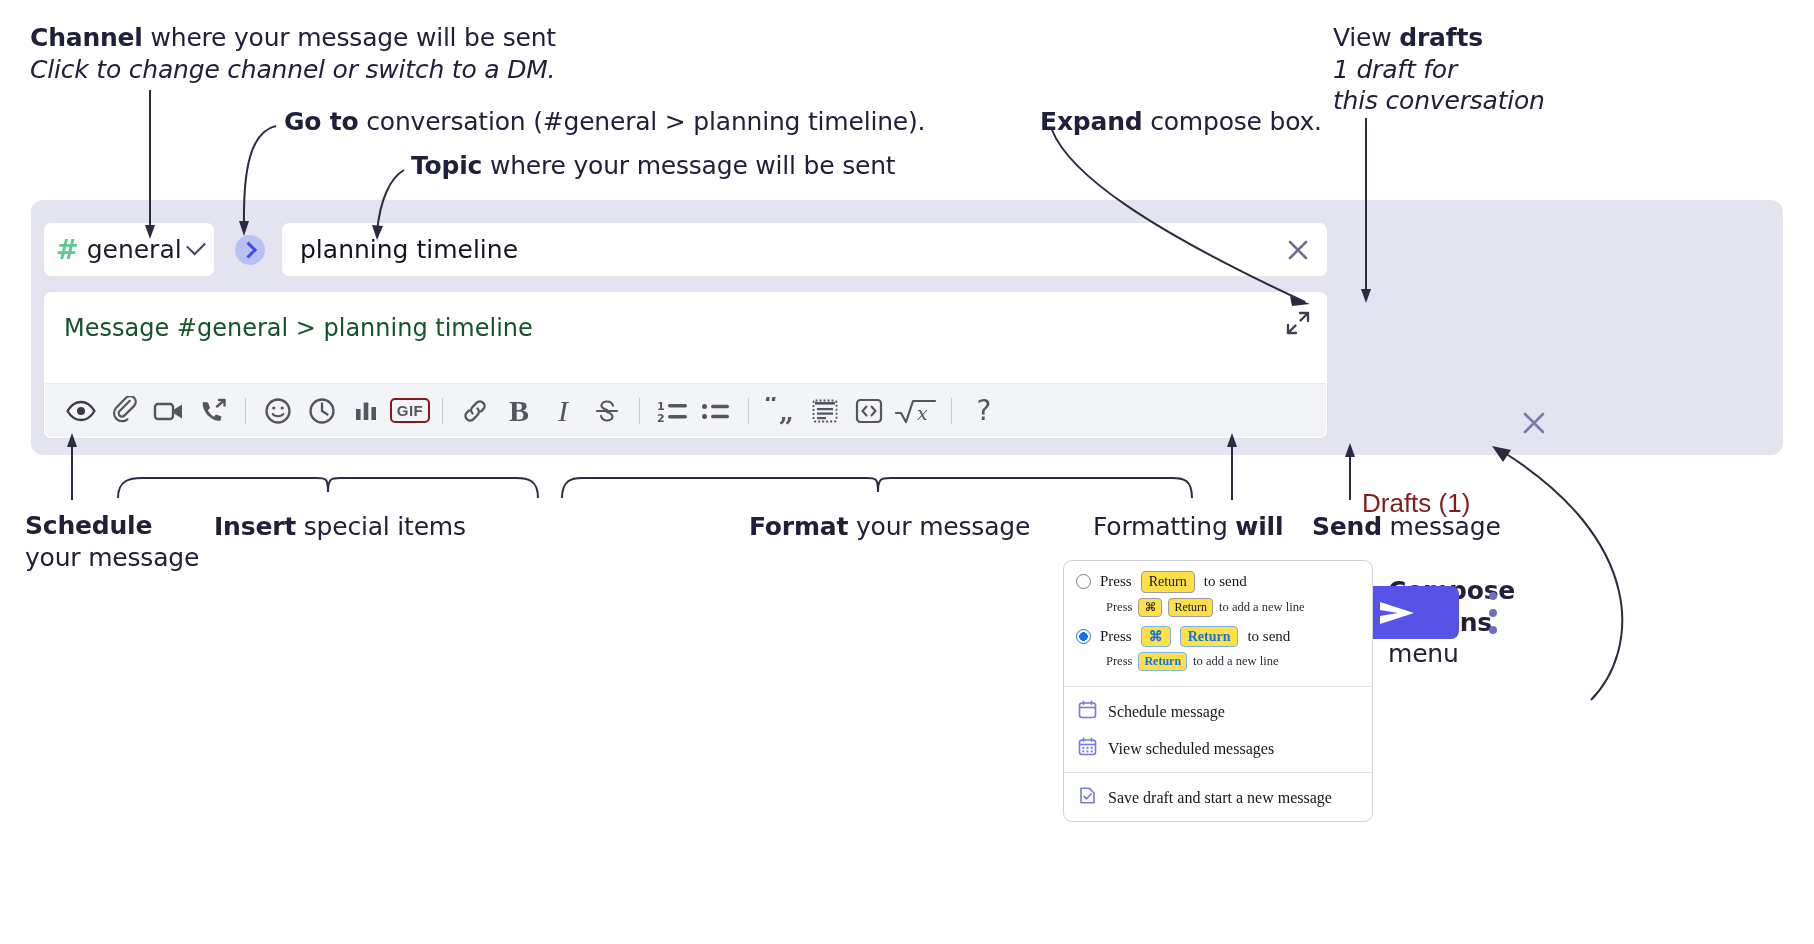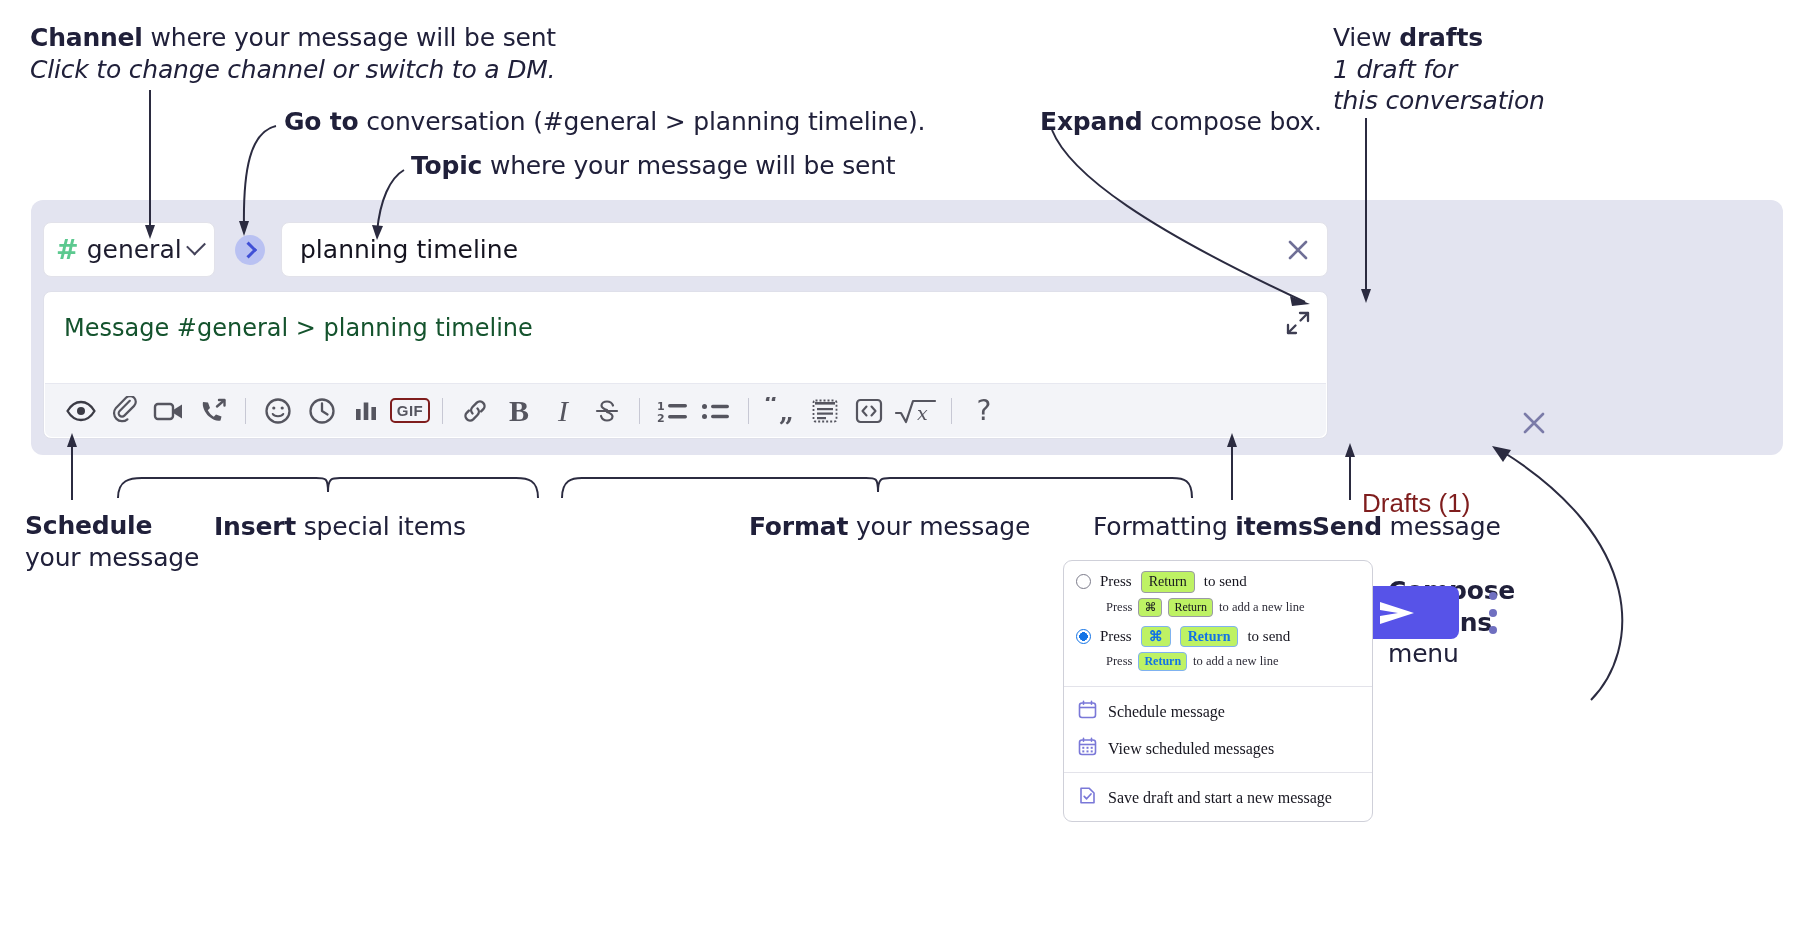--- a/index.html
+++ b/index.html
@@ -278,21 +278,21 @@
     border: 1.6px solid #1273e6;
     background:
       radial-gradient(circle at 50% 50%, #1273e6 0 4.2px, #ffffff 4.3px 100%);
   }
   .key {
     border: 1px solid #9a9aa6;
     border-radius: 4px;
     padding: 1px 7px;
     font-size: 14px;
     color: #16151f;
-    background: #bef264;
+    background: #fde047;
     line-height: 1.25;
   }
   .key.sm { font-size: 12px; padding: 1px 5px; }
   .key.blue { border-color: #7fb2f0; color: #1273e6; font-weight: 700; }
   .key.blue.sm { font-weight: 700; }
   .menu-sep { height: 1px; background: #e3e3ea; }
   .menu-item {
     display: flex;
     align-items: center;
     gap: 11px;
@@ -339,21 +339,21 @@
 
 <div class="abs anno" style="left:214px; top:511px;">
   <b>Insert</b><span> special items</span>
 </div>
 
 <div class="abs anno" style="left:749px; top:511px;">
   <b>Format</b><span> your message</span>
 </div>
 
 <div class="abs anno" style="left:1093px; top:511px;">
-  <span>Formatting </span><b>items</b>
+  <span>Formatting </span><b>will</b>
 </div>
 
 <div class="abs anno" style="left:1312px; top:511px;">
   <b>Send</b><span> message</span>
 </div>
 
 <div class="abs anno" style="left:1388px; top:575px;">
   <div><b>Compose</b></div>
   <div><b>options</b></div>
   <div>menu</div>

